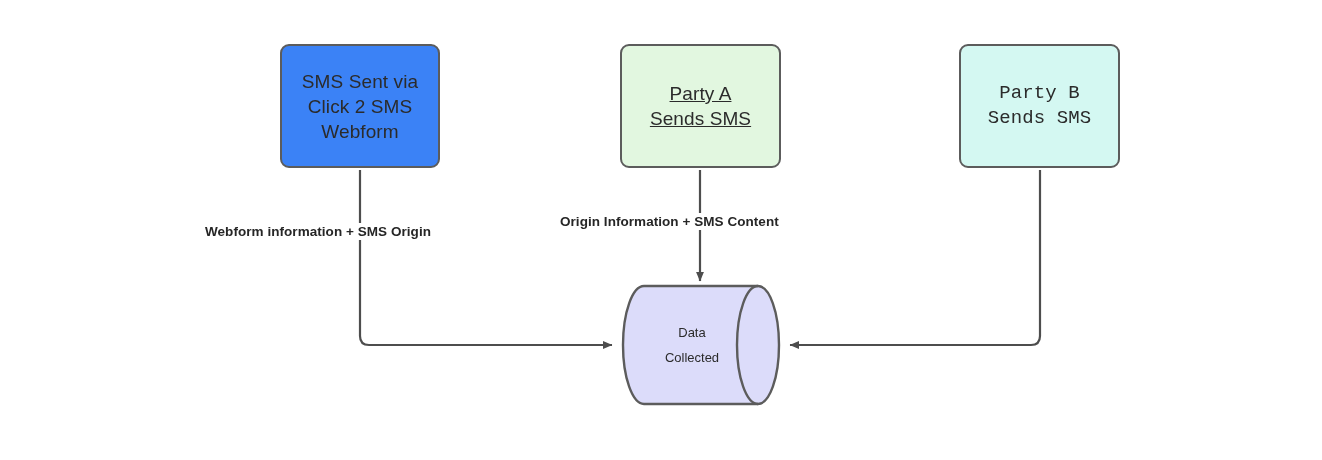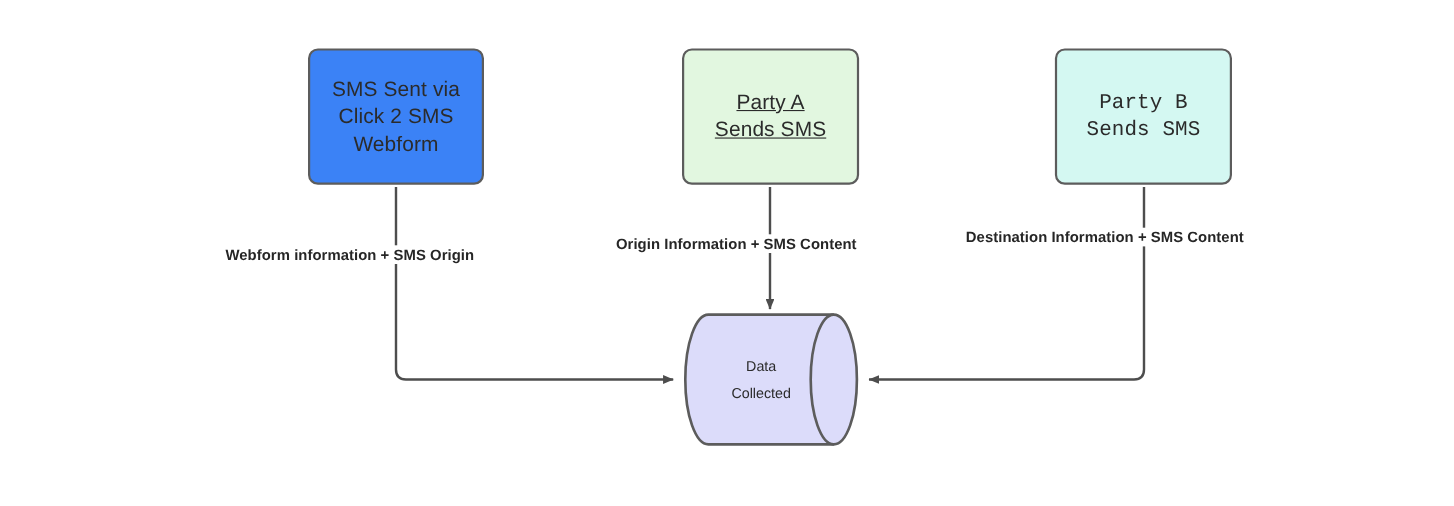--- a/index.html
+++ b/index.html
@@ -152,15 +152,14 @@
     </svg>
   </div>
 
   <div class="cyl-label">Data
 Collected</div>
 
   <div class="edge-label" id="label-webform">Webform information + SMS Origin</div>
 
   <div class="edge-label" id="label-origin">Origin Information + SMS Content</div>
 
-  <div class="edge-label" id="label-destination">Destination Information + SMS Content</div>
 
 </div>
 
 </body></html>

